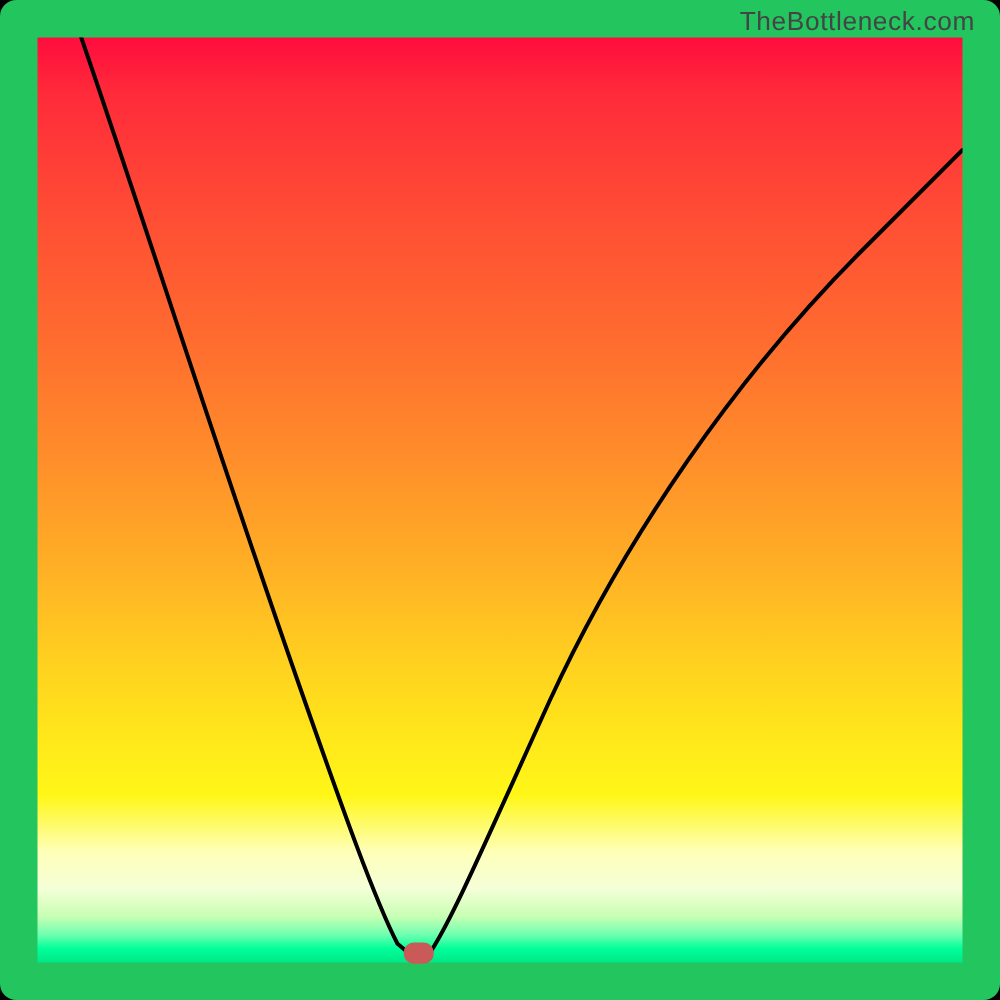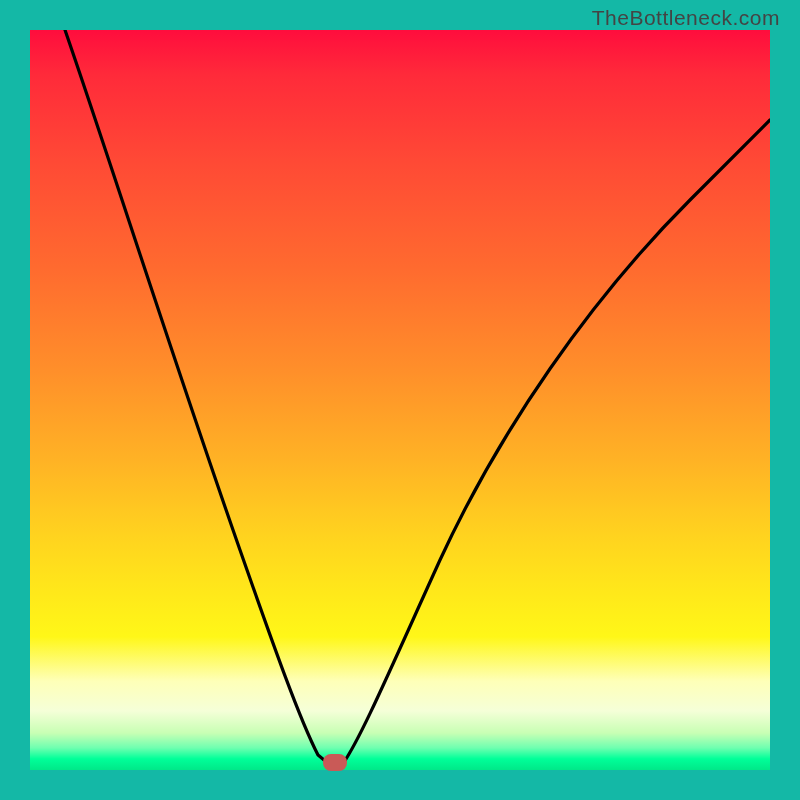--- a/index.html
+++ b/index.html
@@ -8,21 +8,22 @@
     width: 800px;
     height: 800px;
     overflow: hidden;
     background: #000;
     font-family: Arial, Helvetica, sans-serif;
   }
   .frame {
     position: relative;
     width: 800px;
     height: 800px;
-    background: #14b8a6;
+    background: #22c55e;
+    border-radius: 13px;
   }
   .plot-area {
     position: absolute;
     left: 30px;
     top: 30px;
     width: 740px;
     height: 740px;
     
     background: linear-gradient(
       to bottom,

